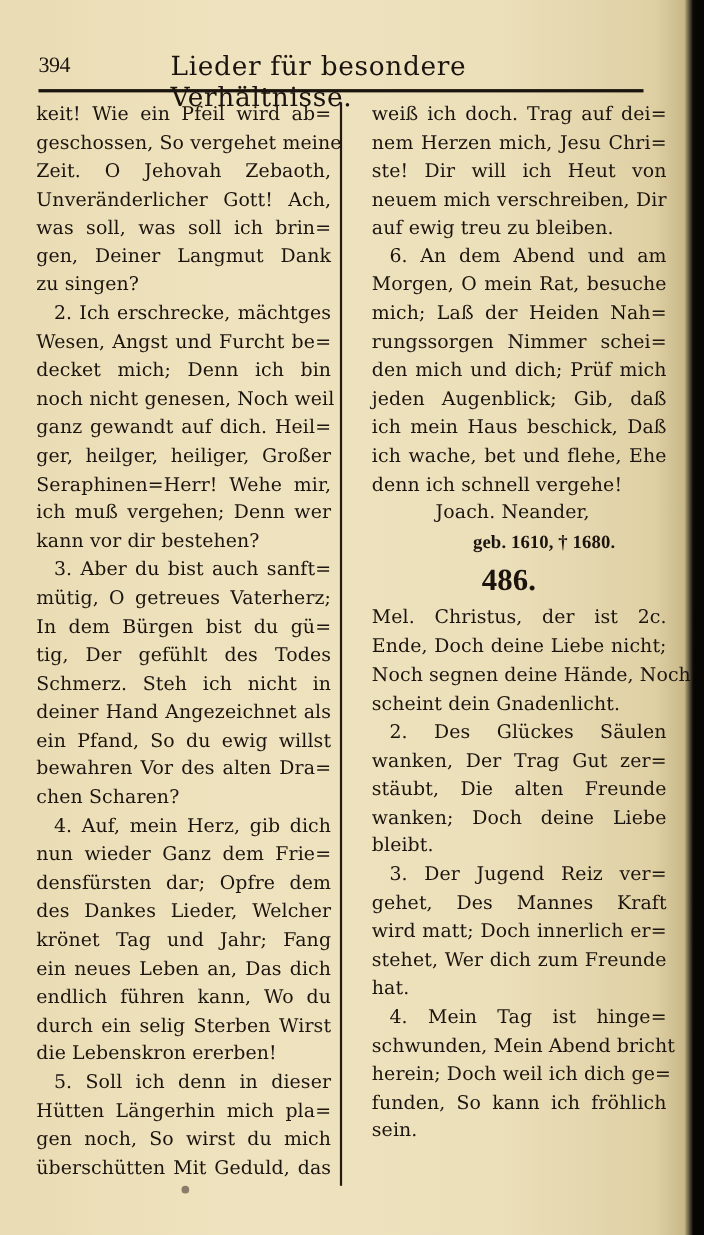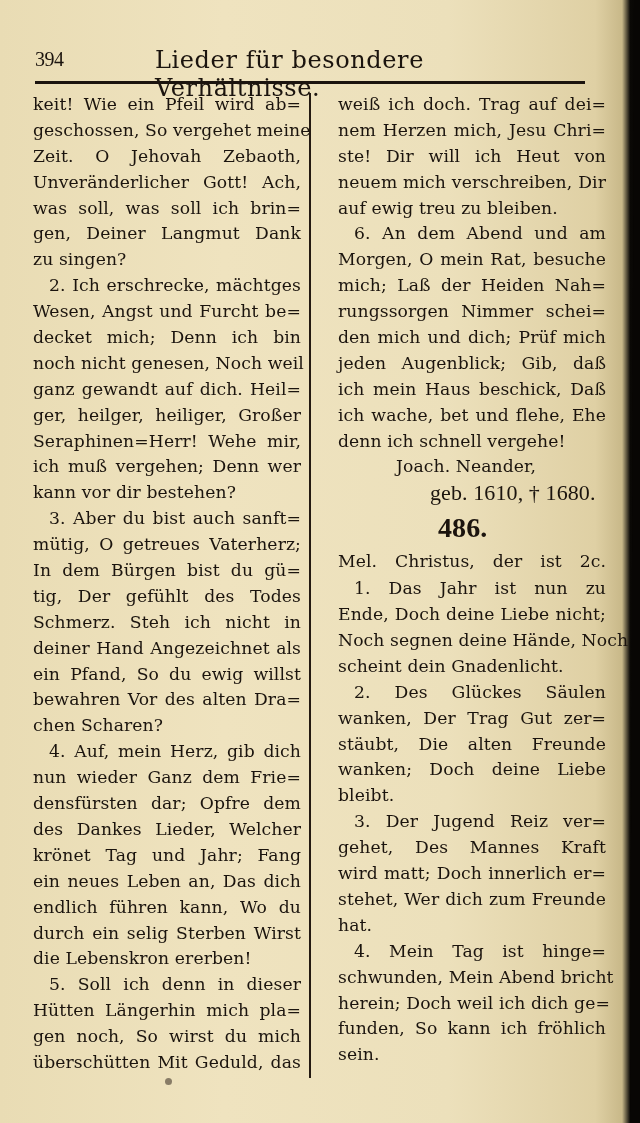--- a/index.html
+++ b/index.html
@@ -39,21 +39,21 @@
     position: absolute; top: 92px; font-size: 17.2px; line-height: 25.9px;
     font-family: "DejaVu Serif", serif; letter-spacing: 0.1px;
   }
   .col-left { left: 33px; width: 268px; }
   .col-right { left: 313px; width: 268px; margin-left: 25px; }
   .line { white-space: nowrap; display: block; text-align: justify; text-align-last: justify; height: 25.9px; overflow: visible; }
   .line.last { text-align-last: left; }
   .line.indent { padding-left: 16px; }
   .attribution { display: block; white-space: nowrap; height: 25.9px; }
   .attribution.a1 { padding-left: 58px; }
-  .attribution.a2 { padding-left: 92px; font-family: "Liberation Serif", serif; font-weight: normal; font-size: 22px; }
+  .attribution.a2 { padding-left: 92px; font-family: "Liberation Serif", serif; font-weight: bold; font-size: 17px; }
   .hymn-number {
     display: block; text-align: left; padding-left: 100px; font-family: Liberation Serif, serif;
     font-weight: bold; font-size: 28px; height: 40px; line-height: 44px;
   }
   .melody { display: block; white-space: nowrap; height: 30px; line-height: 30px; padding-left: 0; text-align: justify; text-align-last: justify; }
   .stain {
     position: absolute; left: 165px; top: 1078px; width: 7px; height: 7px; border-radius: 50%;
     background: #6e6350; opacity: 0.8;
   }
 </style>
@@ -127,21 +127,20 @@
       <span class="line">jeden Augenblick; Gib, daß</span>
       <span class="line">ich mein Haus beschick, Daß</span>
       <span class="line">ich wache, bet und flehe, Ehe</span>
       <span class="line last">denn ich schnell vergehe!</span>
     </div>
   <span class="attribution a1">Joach. Neander,</span>
   <span class="attribution a2">geb. 1610, † 1680.</span>
   <span class="hymn-number">486.</span>
   <span class="melody">Mel.  Christus, der ist 2c.</span>
   <div id="right-new">
-      <span class="line indent">1. Das Jahr ist nun zu</span>
       <span class="line">Ende, Doch deine Liebe nicht;</span>
       <span class="line">Noch segnen deine Hände, Noch</span>
       <span class="line last">scheint dein Gnadenlicht.</span>
       <span class="line indent">2. Des Glückes Säulen</span>
       <span class="line">wanken, Der Trag Gut zer=</span>
       <span class="line">stäubt, Die alten Freunde</span>
       <span class="line">wanken; Doch deine Liebe</span>
       <span class="line last">bleibt.</span>
       <span class="line indent">3. Der Jugend Reiz ver=</span>
       <span class="line">gehet, Des Mannes Kraft</span>

